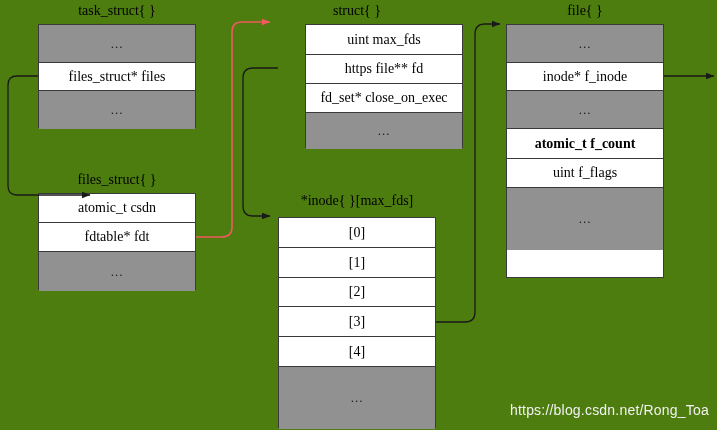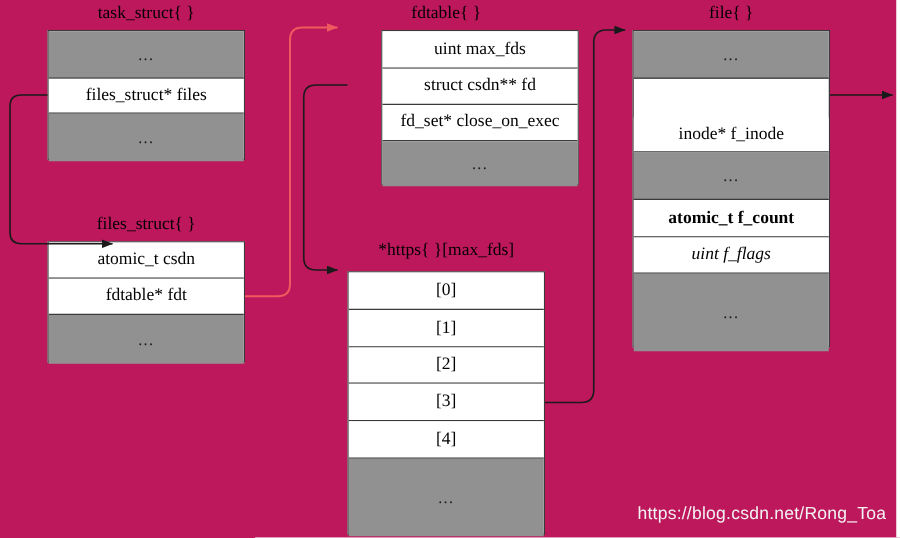--- a/index.html
+++ b/index.html
@@ -5,21 +5,21 @@
 <style>
   html, body {
     margin: 0;
     padding: 0;
     background: #ffffff;
   }
   #canvas {
     position: relative;
     width: 717px;
     height: 430px;
-    background: #be185d;
+    background: #4d7c0f;
     font-family: "Liberation Serif", "DejaVu Serif", serif;
     overflow: hidden;
   }
   .struct-title {
     position: absolute;
     font-size: 14px;
     color: #000000;
     text-align: center;
     white-space: nowrap;
     line-height: 16px;
@@ -96,37 +96,37 @@
       <span>atomic_t csdn</span>
     </div>
     <div class="field-row" style="height:29px;">
       <span>fdtable* fdt</span>
     </div>
     <div class="field-row gray" style="height:39px;">
       <span class="ellipsis">...</span>
     </div>
   </div>
 
-  <div class="struct-title" style="left:278px; top:3px; width:158px;">fdtable{ }</div>
+  <div class="struct-title" style="left:278px; top:3px; width:158px;">struct{ }</div>
   <div class="struct-box" style="left:278px; top:24px; width:158px; height:124px;margin-left:27px;">
     <div class="field-row" style="height:30px;">
       <span>uint max_fds</span>
     </div>
     <div class="field-row" style="height:29px;">
-      <span>struct csdn** fd</span>
+      <span>https file** fd</span>
     </div>
     <div class="field-row" style="height:29px;">
       <span>fd_set* close_on_exec</span>
     </div>
     <div class="field-row gray" style="height:36px;">
       <span class="ellipsis">...</span>
     </div>
   </div>
 
-  <div class="struct-title" style="left:278px; top:193px; width:158px;">*https{ }[max_fds]</div>
+  <div class="struct-title" style="left:278px; top:193px; width:158px;">*inode{ }[max_fds]</div>
   <div class="struct-box" style="left:278px; top:217px; width:158px; height:211px;">
     <div class="field-row" style="height:30px;">
       <span>[0]</span>
     </div>
     <div class="field-row" style="height:30px;">
       <span>[1]</span>
     </div>
     <div class="field-row" style="height:29px;">
       <span>[2]</span>
     </div>
@@ -139,30 +139,30 @@
     <div class="field-row gray" style="height:62px;">
       <span class="ellipsis">...</span>
     </div>
   </div>
 
   <div class="struct-title" style="left:506px; top:3px; width:158px;">file{ }</div>
   <div class="struct-box" style="left:506px; top:24px; width:158px; height:254px;">
     <div class="field-row gray" style="height:38px;">
       <span class="ellipsis">...</span>
     </div>
-    <div class="field-row" style="height:28px;margin-top:31px;">
+    <div class="field-row" style="height:28px;">
       <span>inode* f_inode</span>
     </div>
     <div class="field-row gray" style="height:38px;">
       <span class="ellipsis">...</span>
     </div>
     <div class="field-row" style="height:30px;font-weight:bold;">
       <span>atomic_t f_count</span>
     </div>
-    <div class="field-row" style="height:29px;font-style:italic;">
+    <div class="field-row" style="height:29px;">
       <span>uint f_flags</span>
     </div>
     <div class="field-row gray" style="height:62px;">
       <span class="ellipsis">...</span>
     </div>
   </div>
 
   <svg class="arrows" viewBox="0 0 720 430">
     <defs>
       <marker id="arrowBlack" markerWidth="9" markerHeight="7" refX="8.5" refY="3.5" orient="auto" markerUnits="userSpaceOnUse">

